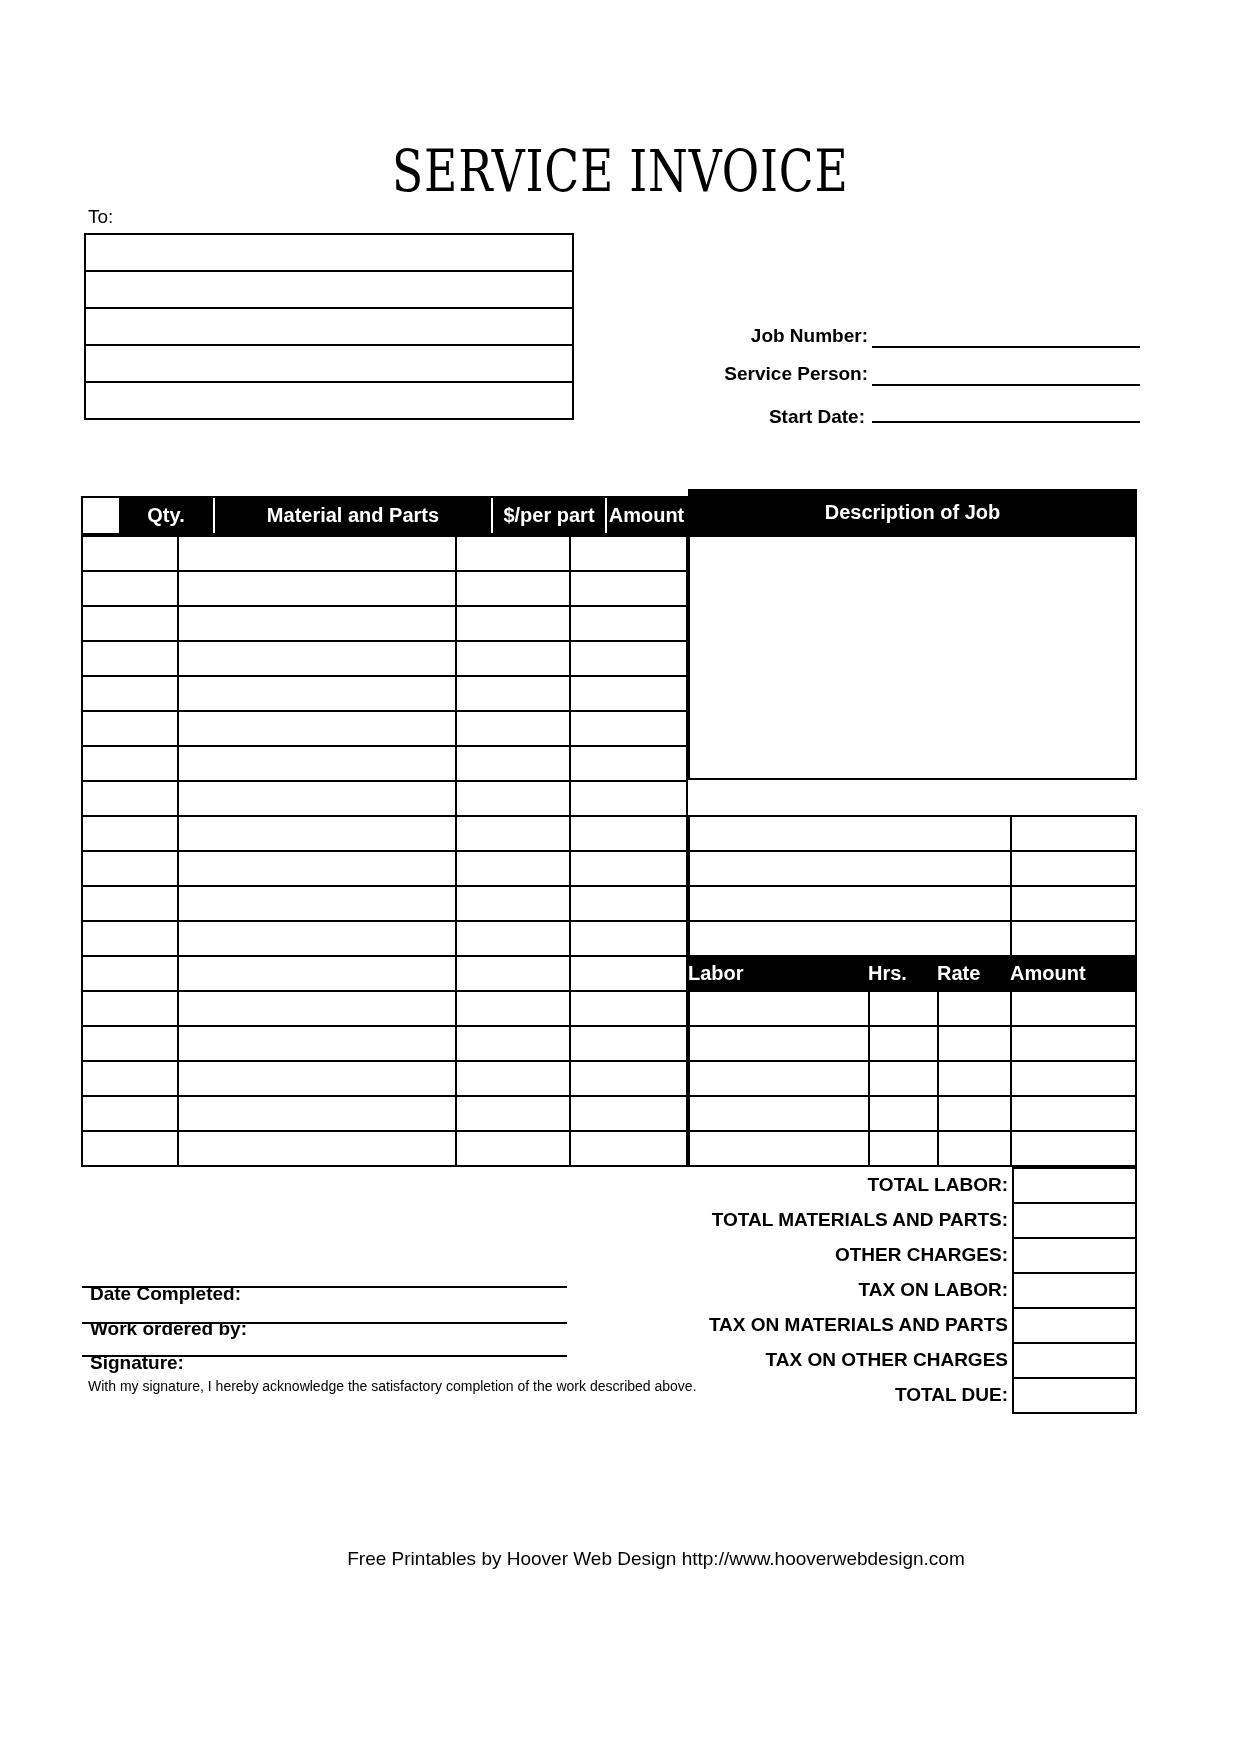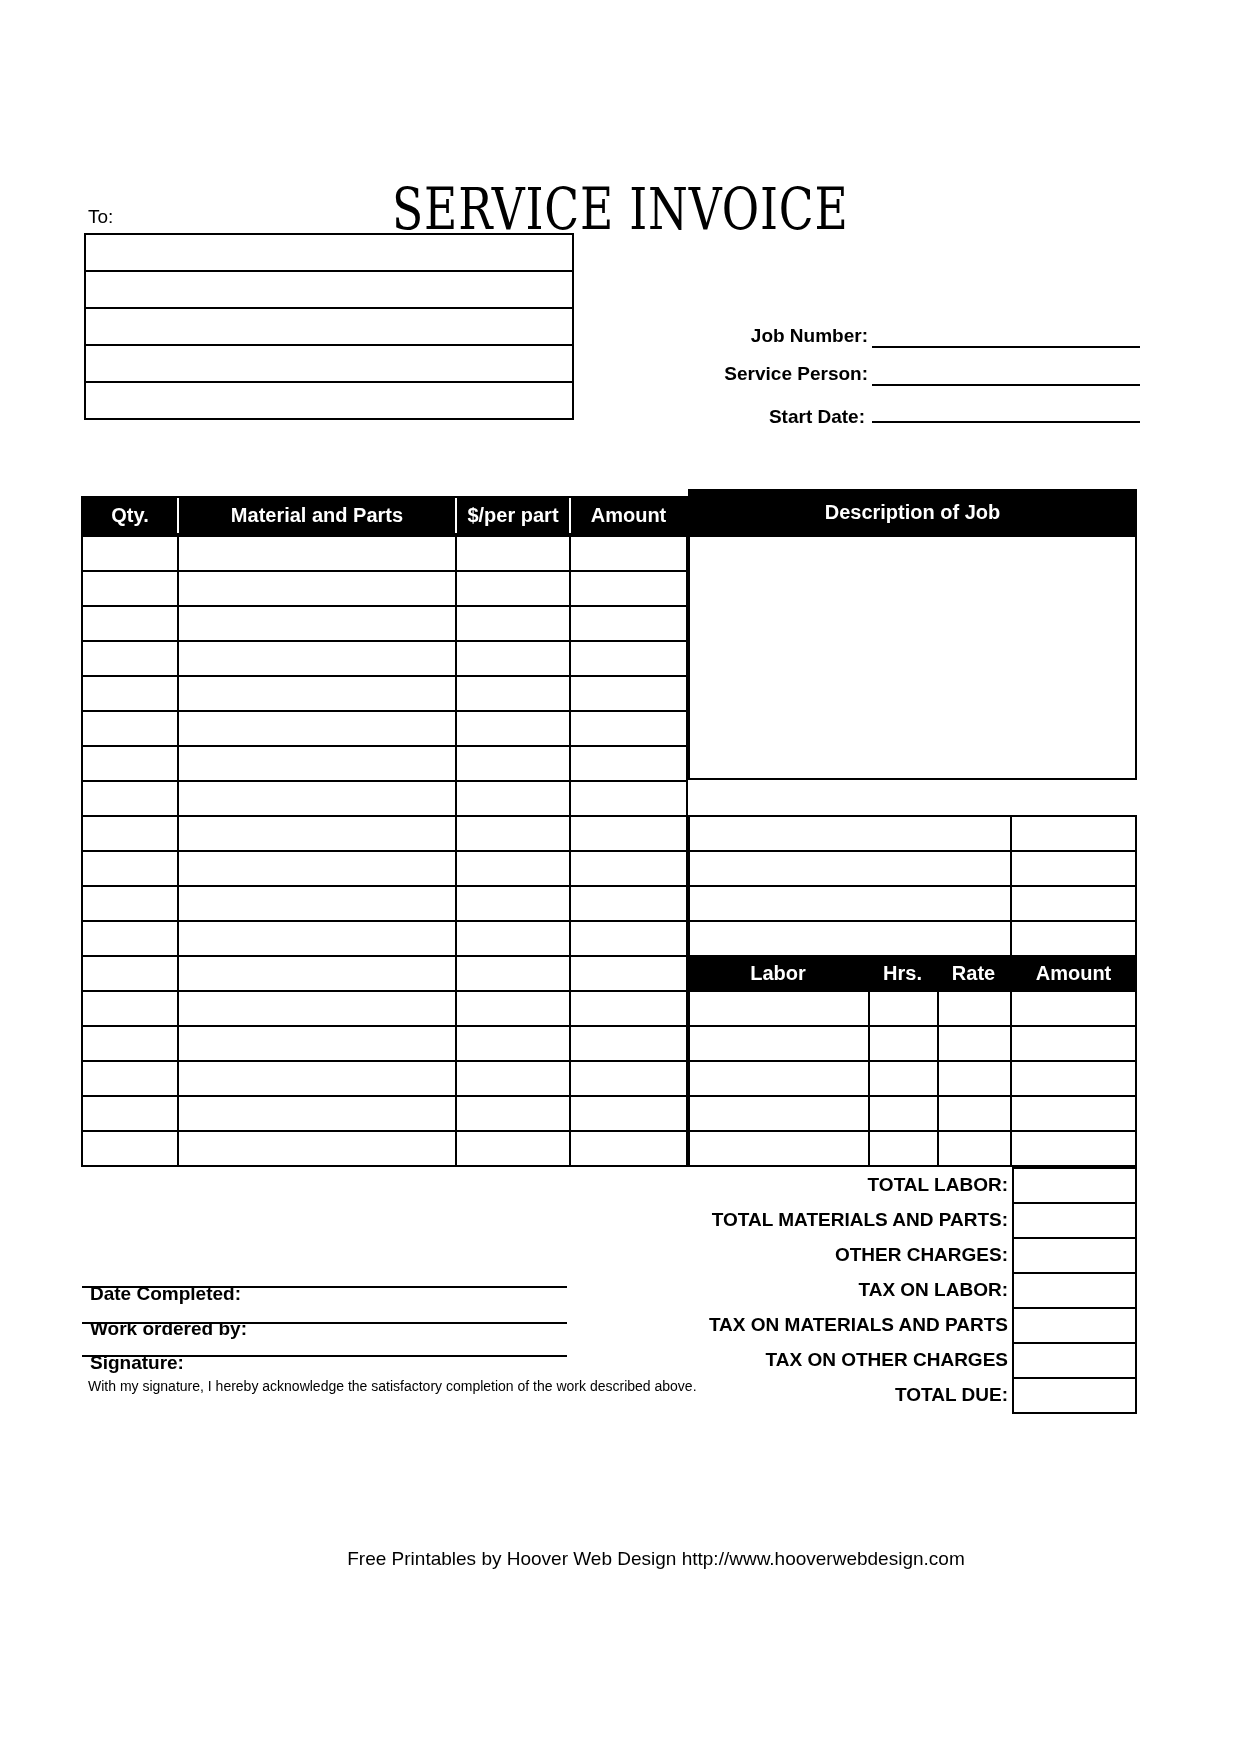--- a/index.html
+++ b/index.html
@@ -3,21 +3,21 @@
 <meta charset="utf-8">
 <style>
   html,body{margin:0;padding:0;background:#888;}
   .page{
     position:relative;width:1240px;height:1754px;background:#fff;
     font-family:"Liberation Sans","DejaVu Sans",sans-serif;color:#000;
     margin:0 auto;overflow:hidden;
   }
 
   
-  .title-wrap{position:absolute;left:0;top:138px;width:1240px;text-align:center;margin-top:38px;}
+  .title-wrap{position:absolute;left:0;top:138px;width:1240px;text-align:center;}
   .title{
     display:inline-block;font-family:"DejaVu Serif","Liberation Serif",serif;
     font-size:57px;font-weight:500;letter-spacing:1px;
     transform:scaleX(.80);transform-origin:center;white-space:nowrap;
   }
 
   
   .to-label{position:absolute;left:88px;top:206px;font-size:19px;}
   .to-box{
     position:absolute;left:84px;top:233px;width:486px;
@@ -30,41 +30,41 @@
   .hfield-label{position:absolute;width:500px;text-align:right;font-weight:bold;font-size:19px;height:36px;line-height:36px;}
   .hfield-line{position:absolute;left:872px;width:268px;border-bottom:2px solid #000;}
 
   
   .bar{background:#000;color:#fff;font-weight:bold;font-size:20px;}
 
   
   .mat-header{
     position:absolute;left:81px;top:496px;width:607px;height:39px;
     display:grid;grid-template-columns:94px 276px 112px 1fr;gap:2px;
-    border:2px solid #000;box-sizing:border-box;
+    border:2px solid #000;box-sizing:border-box;padding-left:36px;
   }
   .mat-header .hcell{background:#000;color:#fff;font-weight:bold;font-size:20px;line-height:35px;text-align:center;}
   .gridtable{
     position:absolute;background:#000;border:2px solid #000;
     display:flex;flex-direction:column;gap:2px;box-sizing:content-box;
   }
   .grow{display:grid;gap:2px;height:33px;background:#000;}
   .grow>div{background:#fff;}
   .mat-body{left:81px;top:535px;width:603px;}
   .mat-row{grid-template-columns:94px 276px 112px 1fr;}
 
   
   .desc-bar{position:absolute;left:688px;top:489px;width:449px;height:46px;line-height:46px;text-align:center;box-sizing:border-box;}
   .desc-box{position:absolute;left:688px;top:535px;width:449px;height:245px;border:2px solid #000;box-sizing:border-box;background:#fff;}
   .other-bar{position:absolute;left:688px;top:780px;width:449px;height:35px;box-sizing:border-box;display:grid;grid-template-columns:322px 1fr;}
   .other-bar>div{line-height:35px;text-align:center;}
   .charges-body{left:688px;top:815px;width:445px;}
   .charges-row{grid-template-columns:320px 1fr;}
   .labor-bar{position:absolute;left:688px;top:957px;width:449px;height:33px;box-sizing:border-box;display:grid;grid-template-columns:180px 69px 73px 1fr;}
-  .labor-bar>div{line-height:33px;text-align:center;}
+  .labor-bar>div{line-height:33px;}
   .labor-body{left:688px;top:990px;width:445px;}
   .labor-row{grid-template-columns:178px 67px 71px 1fr;}
 
   
   .total-label{position:absolute;left:400px;width:608px;text-align:right;font-weight:bold;font-size:19px;height:35px;line-height:35px;}
   .totals-boxes{left:1012px;top:1167px;width:121px;}
   .totals-boxes .trow{height:33px;background:#fff;}
 
   
   .sig-label{position:absolute;left:90px;font-weight:bold;font-size:19px;height:24px;line-height:24px;}

